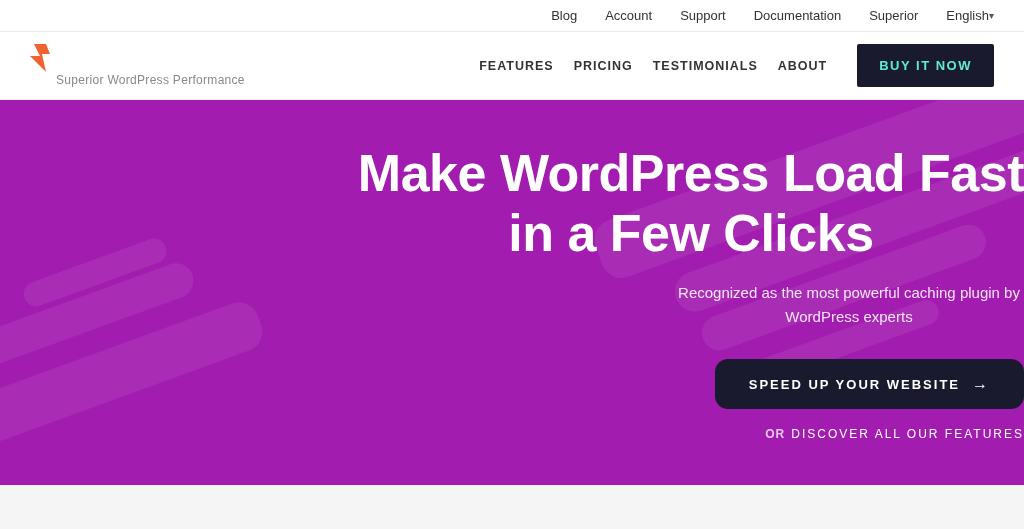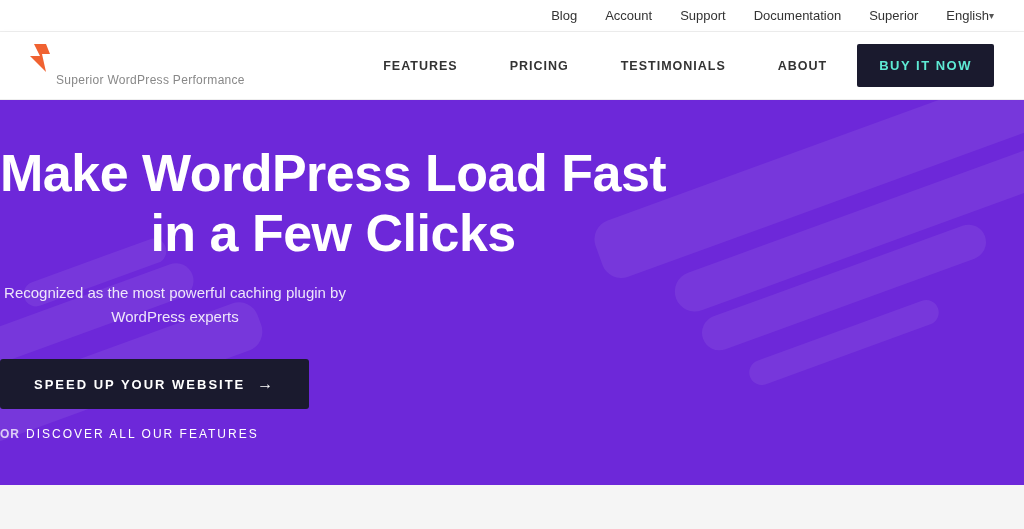--- a/index.html
+++ b/index.html
@@ -64,21 +64,21 @@
     .logo-tagline {
       font-size: 12px;
       color: #888;
       letter-spacing: 0.3px;
       margin-top: 1px;
       margin-left: 26px;
     }
     .nav-links {
       display: flex;
       align-items: center;
-      gap: 52px;
+      gap: 20px;
       margin-right: 30px;
     }
     .nav-links a {
       text-decoration: none;
       color: #333;
       font-size: 12.5px;
       font-weight: 600;
       letter-spacing: 1px;
       text-transform: uppercase;
     }
@@ -90,27 +90,27 @@
       font-size: 13px;
       font-weight: 700;
       letter-spacing: 1.5px;
       text-transform: uppercase;
       cursor: pointer;
       border-radius: 2px;
     }
 
     
     .hero {
-      background: #6d28d9;
+      background: #a21caf;
       position: relative;
       width: 100%;
       height: 385px;
       display: flex;
       flex-direction: column;
-      align-items: flex-start;
+      align-items: flex-end;
       justify-content: center;
       overflow: hidden;
       text-align: center;
     }
     
     .stripe {
       position: absolute;
       background: rgba(255,255,255,0.07);
       border-radius: 20px;
       transform: rotate(-20deg);
@@ -146,21 +146,21 @@
     .hero-cta {
       background: #1a1a2e;
       color: #fff;
       border: none;
       padding: 16px 34px;
       font-size: 13px;
       font-weight: 700;
       letter-spacing: 2px;
       text-transform: uppercase;
       cursor: pointer;
-      border-radius: 3px;
+      border-radius: 13px;
       display: flex;
       align-items: center;
       gap: 12px;
       position: relative;
       z-index: 2;
       margin-bottom: 18px;
     }
     .hero-cta .arrow {
       font-size: 16px;
     }

